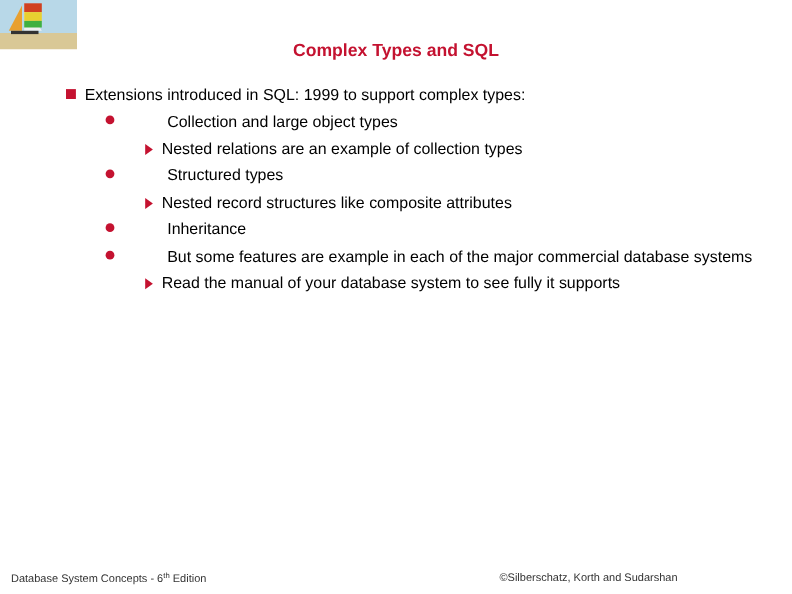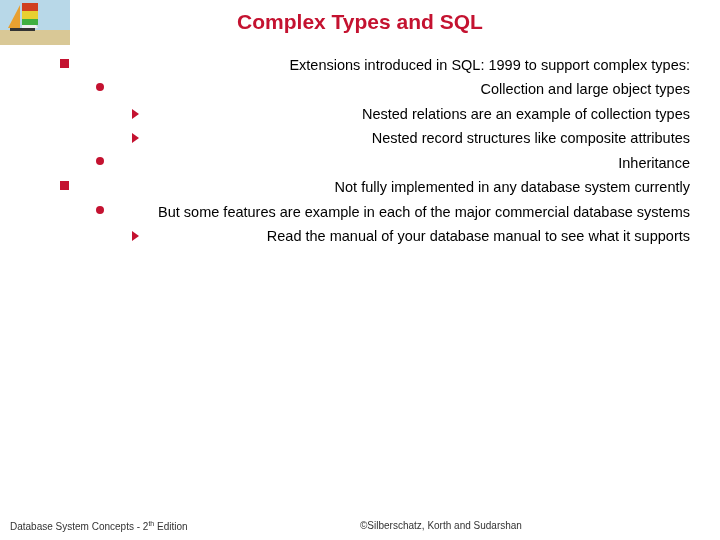--- a/index.html
+++ b/index.html
@@ -14,24 +14,25 @@
   .logo {
     position: absolute;
     top: 0;
     left: 0;
     width: 70px;
     height: 45px;
   }
   .title {
     text-align: center;
     color: #c41230;
-    font-size: 21px;
+    font-size: 16px;
     font-weight: bold;
     padding-top: 10px;
     padding-bottom: 20px;
+    margin-top: 28px;
   }
   .content {
     padding-left: 60px;
     padding-right: 30px;
     font-size: 14.5px;
     line-height: 1.55;
     color: #000;
   }
   .l1 { padding-left: 0px; position: relative; }
   .l2 { padding-left: 36px; position: relative; gap: 40px; }
@@ -63,38 +64,37 @@
     border-bottom: 5px solid transparent;
     border-left: 7px solid #c41230;
     margin-right: 8px;
     position: relative;
     top: 1px;
   }
   .item {
     display: flex;
     align-items: flex-start;
     margin-bottom: 2px;
-    text-align: right;
   }
   .item .mark { flex-shrink: 0; margin-top: 5px; }
   .item .txt { flex: 1; }
   .footer {
     position: absolute;
     bottom: 8px;
     left: 0;
     width: 720px;
     display: flex;
     justify-content: space-between;
     padding: 0 10px;
     font-size: 10px;
     color: #333;
   }
   .footer .left { flex:1; text-align:left; }
   .footer .center { flex:1; text-align:center; }
-  .footer .right { flex:1; text-align:left; }
+  .footer .right { flex:1; text-align:center; }
   .sup { font-size: 7px; vertical-align: super; }
 </style>
 </head>
 <body>
 
 <div class="logo">
 <svg width="70" height="45" viewBox="0 0 70 45">
   <rect x="0" y="0" width="70" height="30" fill="#b8d8e8"></rect>
   <rect x="0" y="30" width="70" height="15" fill="#d9c896"></rect>
   <polygon points="20,5 20,28 8,28" fill="#e8a030"></polygon>
@@ -117,43 +117,43 @@
 
   <div class="item l2">
     <span class="mark bullet-circle"></span>
     <span class="txt">Collection and large object types</span>
   </div>
   <div class="item l3">
     <span class="mark bullet-arrow"></span>
     <span class="txt">Nested relations are an example of collection types</span>
   </div>
 
+  <div class="item l2">
+    <span class="mark bullet-circle"></span>
+    <span class="txt">Structured types</span>
+  </div>
   <div class="item l3">
     <span class="mark bullet-arrow"></span>
     <span class="txt">Nested record structures like composite attributes</span>
   </div>
 
   <div class="item l2">
     <span class="mark bullet-circle"></span>
     <span class="txt">Inheritance</span>
   </div>
 
 
-  <div class="item l1">
-    <span class="mark bullet-square"></span>
-    <span class="txt">Not fully implemented in any database system currently</span>
-  </div>
 
   <div class="item l2">
     <span class="mark bullet-circle"></span>
     <span class="txt">But some features are example in each of the major commercial database systems</span>
   </div>
   <div class="item l3">
     <span class="mark bullet-arrow"></span>
-    <span class="txt">Read the manual of your database manual to see what it supports</span>
+    <span class="txt">Read the manual of your database system to see fully it supports</span>
   </div>
 
 </div>
 
 <div class="footer">
-  <div class="left"><span>Database System Concepts - 2</span><span class="sup">th</span><span> Edition</span></div>
+  <div class="left"><span>Database System Concepts - 6</span><span class="sup">th</span><span> Edition</span></div>
   <div class="right">©Silberschatz, Korth and Sudarshan</div>
 </div>
 
 </body></html>

